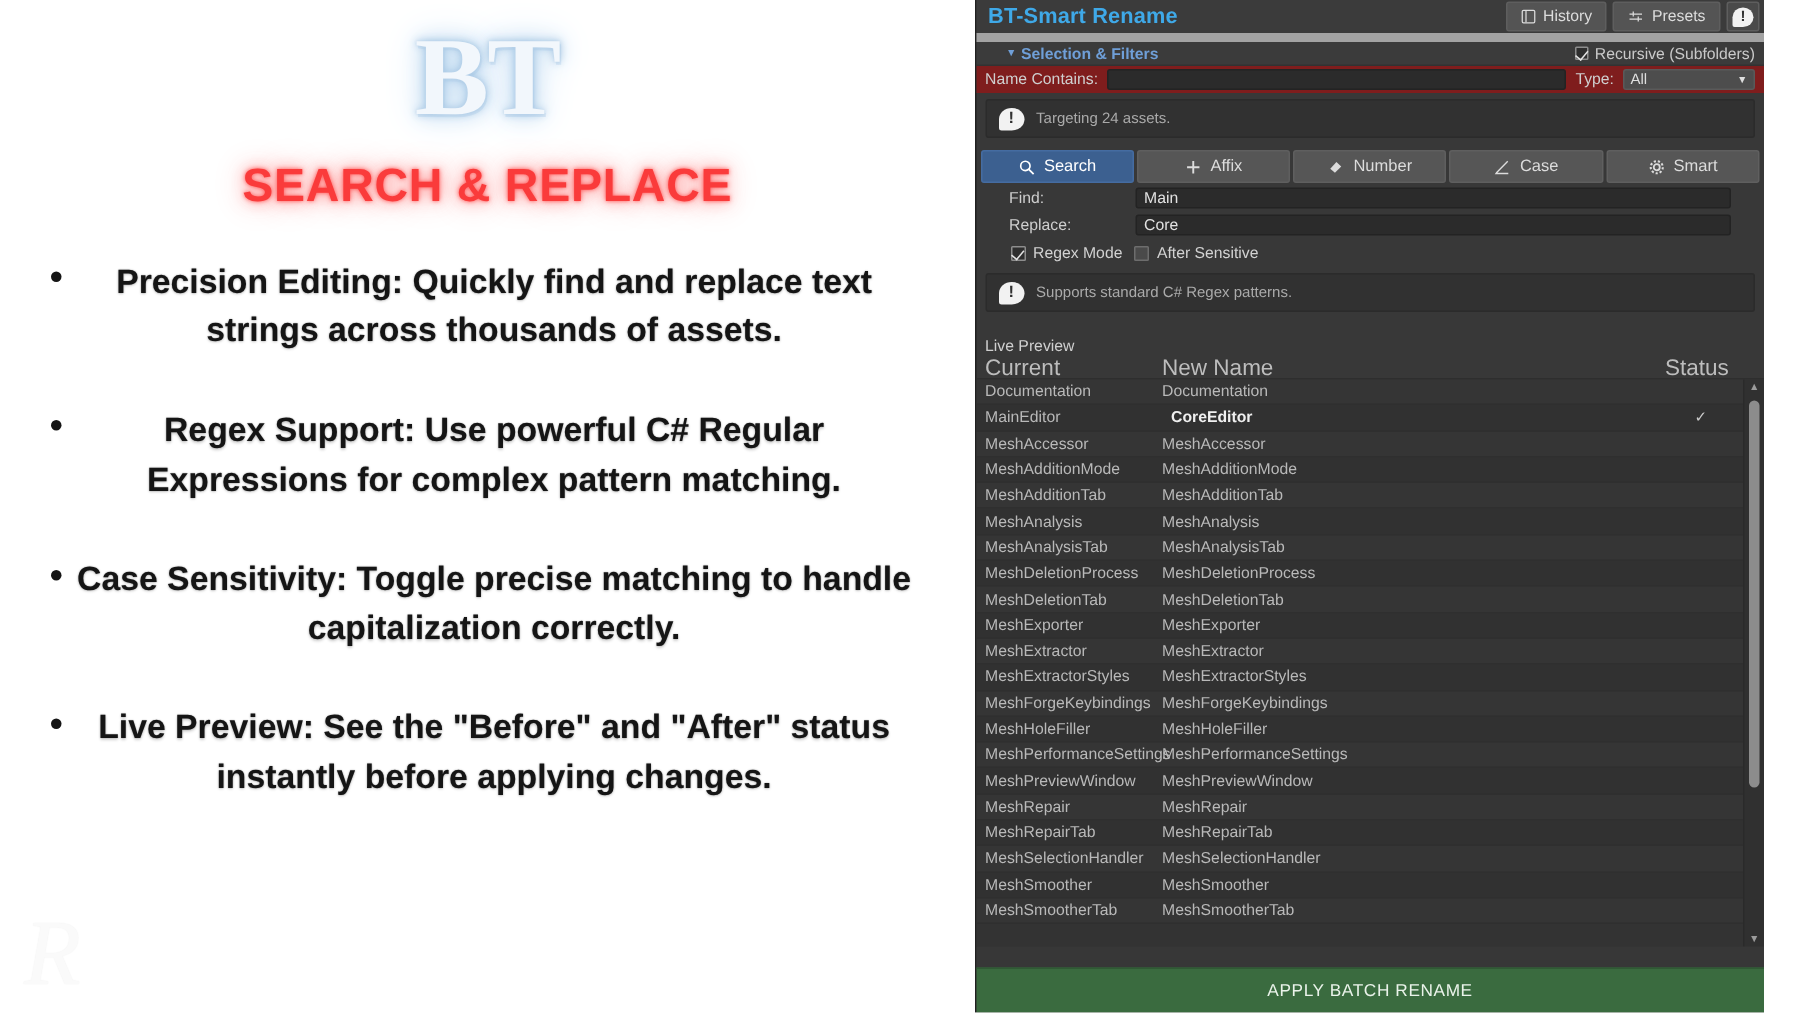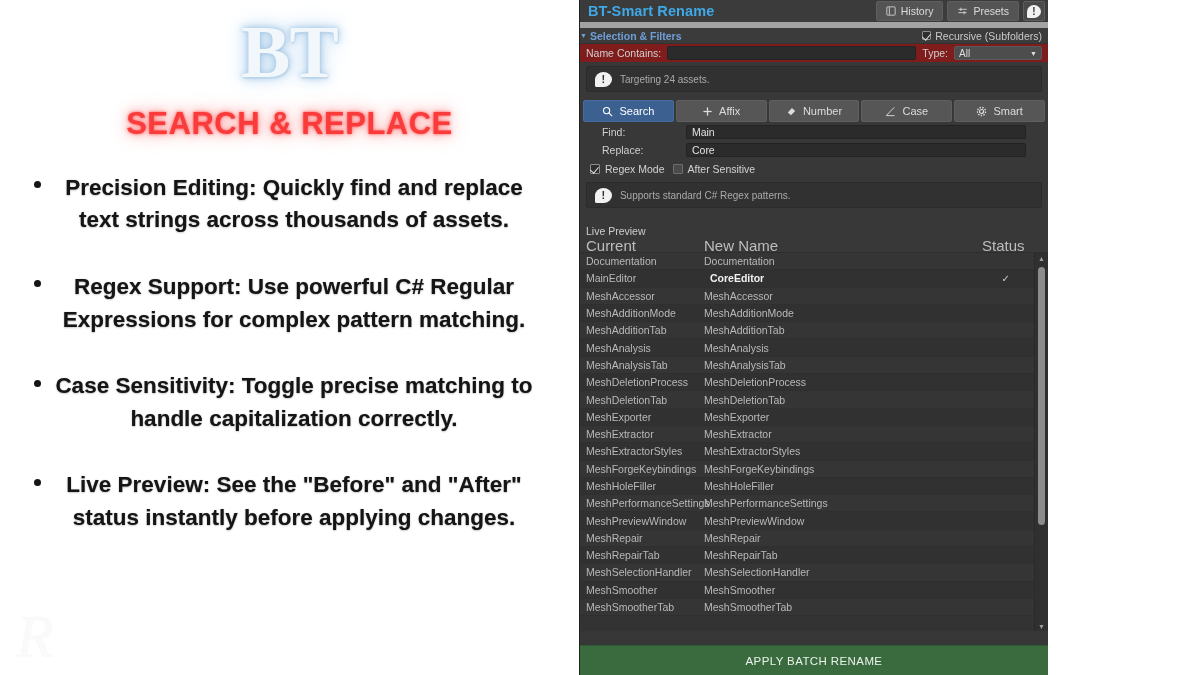--- a/index.html
+++ b/index.html
@@ -2,21 +2,21 @@
 <html><head>
 <meta charset="utf-8">
 <title>BT-Smart Rename</title>
 <style>
   * { box-sizing: border-box; margin: 0; padding: 0; }
   html, body {
     width: 1200px; height: 675px; overflow: hidden;
     font-family: "Liberation Sans", sans-serif;
     background: #ffffff;
   }
-  #page { position: relative; width: 1048px; height: 675px; display: flex; }
+  #page { position: relative; width: 1176px; height: 675px; display: flex; }
 
   
   .left-panel {
     position: relative;
     width: 663px; height: 675px;
     background: #ffffff;
     overflow: hidden;
   }
   .brand-wrap {
     width: 100%; text-align: center;
@@ -123,21 +123,21 @@
   }
   .tb-btn.square { padding: 0; width: 22px; justify-content: center; background:#4a4a4a; }
   .icn { display: inline-flex; align-items: center; justify-content: center; }
 
   
   .sec-head {
     height: 16px; flex: 0 0 16px;
     background: #3b3b3b;
     border-bottom: 1px solid #323232;
     display: flex; align-items: center;
-    padding: 0 6px 0 0;
+    padding: 0 6px 0 20px;
     font-size: 10.5px;
     color: #6f9fd8;
     font-weight: 700;
   }
   .sec-head .tri { font-size: 7px; margin-right: 3px; color:#6f9fd8; }
   .sec-head .spacer { flex: 1; }
   .recursive-lbl { color: #c9c9c9; font-weight: 400; display:flex; align-items:center; gap:4px; }
 
   .chk {
     width: 9px; height: 9px;
@@ -246,21 +246,21 @@
     border: 1px solid #232323;
     border-radius: 2px;
     color: #e2e2e2;
     font-size: 10.5px;
     display: flex; align-items: center;
     padding: 0 5px;
   }
   .opt-row {
     height: 18px; flex: 0 0 18px;
     display: flex; align-items: center;
-    padding: 0 10px; gap: 8px;
+    padding: 0 23px; gap: 8px;
     margin-top: 2px;
   }
   .opt {
     display: flex; align-items: center; gap: 5px;
     color: #d2d2d2; font-size: 10.5px;
     cursor: pointer;
   }
   .opt .chk.big { width: 10px; height: 10px; }
 
   

